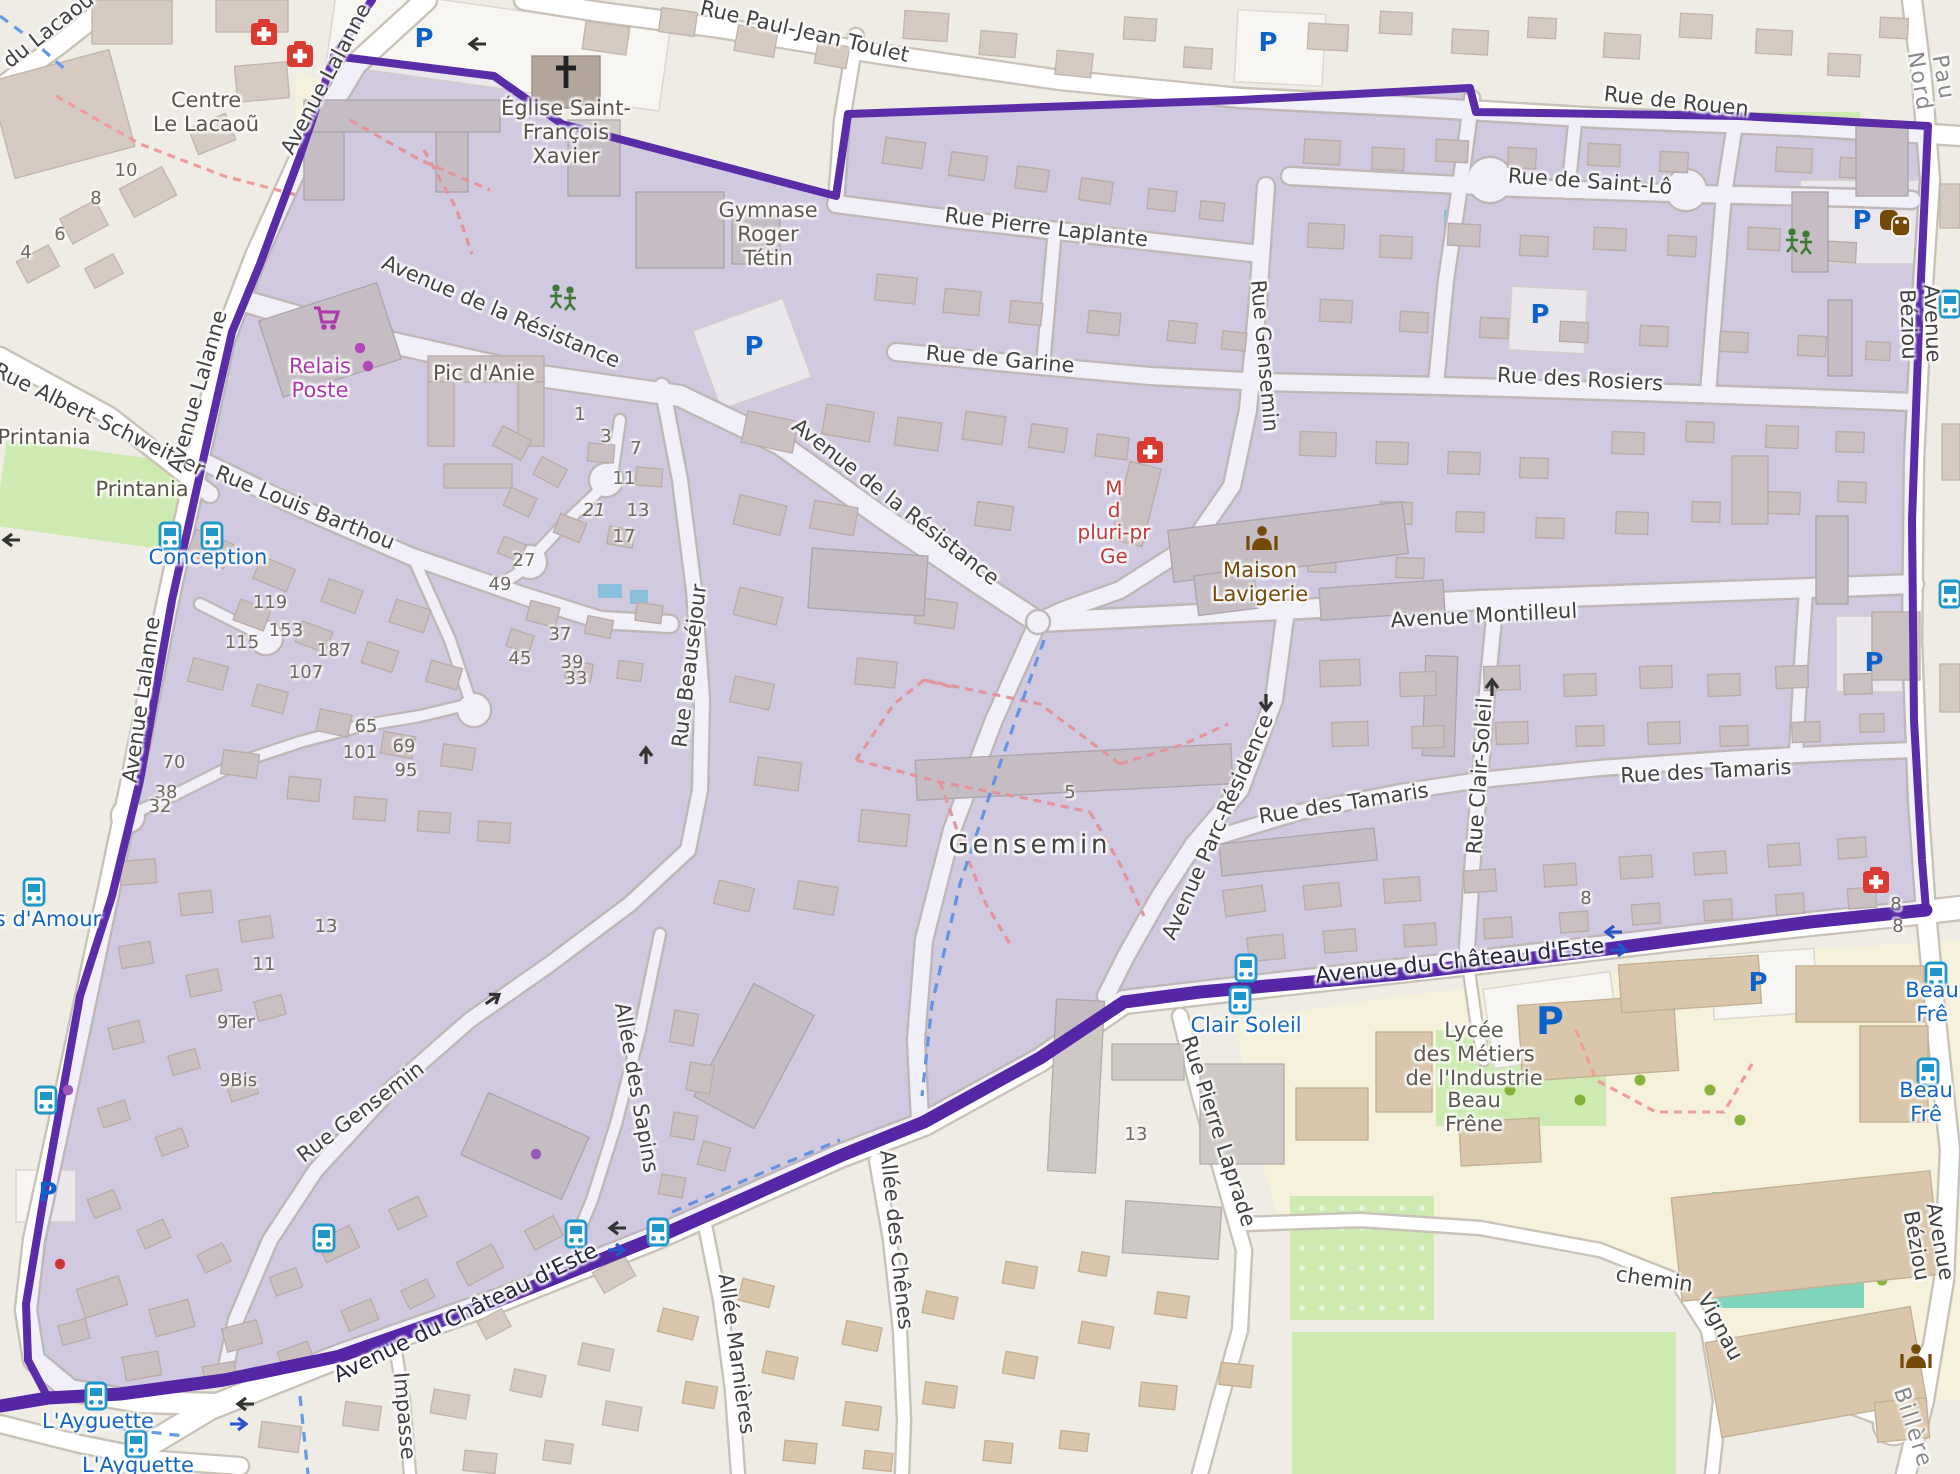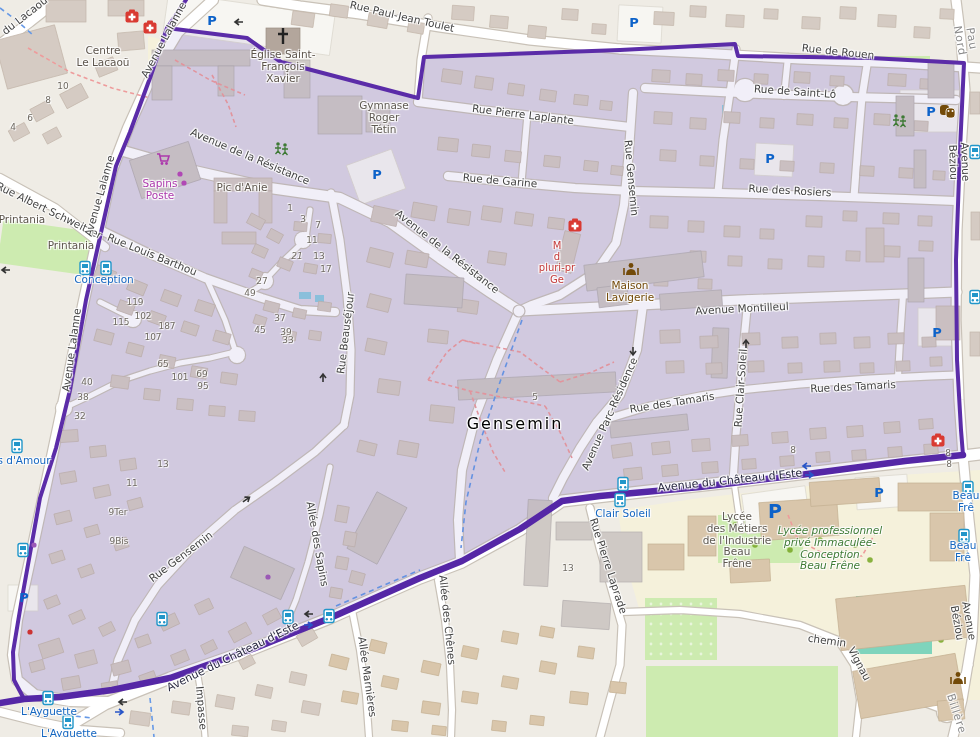--- a/index.html
+++ b/index.html
@@ -7,21 +7,21 @@
          font-family:"DejaVu Sans","Liberation Sans",sans-serif;}
   #map-svg{position:absolute;left:0;top:0;}
   #label-layer{position:absolute;left:0;top:0;width:980px;height:737px;pointer-events:none;}
   .lbl{position:absolute;white-space:pre-line;text-align:center;line-height:1.12;
        transform:translate(-50%,-50%);
        text-shadow:0 0 2px #fff,0 0 2px #fff,1px 1px 1px #fff,-1px -1px 1px #fff,1px -1px 1px #fff,-1px 1px 1px #fff;}
   .k-street{font-size:10.5px;color:#434343;}
   .k-route{font-size:11px;color:#26263e;font-weight:500;}
   .k-district{font-size:11px;color:#8a8a8a;letter-spacing:1px;}
   .k-place{font-size:10.5px;color:#5c544b;}
-  .k-area-big{font-size:16px;color:#000000;letter-spacing:2px;}
+  .k-area-big{font-size:13px;color:#404040;letter-spacing:2px;}
   .k-shop{font-size:10.5px;color:#ac39ac;}
   .k-community{font-size:10.5px;color:#734a08;}
   .k-school{font-size:10.5px;color:#5f5a52;}
   .k-school-private{font-size:10.5px;color:#3e7a35;font-style:italic;}
   .k-health{font-size:10px;color:#c43a3a;}
   .k-bus{font-size:10.5px;color:#1566c0;}
   .k-hn{font-size:9px;color:#6f6a62;text-shadow:0 0 2px #fff,1px 1px 1px #fff,-1px -1px 1px #fff;}
 </style>
 </head>
 <body>
@@ -757,73 +757,69 @@
       <div class="lbl k-place" style="left: 283px; top: 67px; transform: translate(-50%, -50%) rotate(0deg);">Église Saint-
 François
 Xavier</div>
       <div class="lbl k-school" style="left: 384px; top: 118px; transform: translate(-50%, -50%) rotate(0deg);">Gymnase
 Roger
 Tétin</div>
       <div class="lbl k-place" style="left: 242px; top: 188px; transform: translate(-50%, -50%) rotate(0deg);">Pic d'Anie</div>
       <div class="lbl k-place" style="left: 22px; top: 220px; transform: translate(-50%, -50%) rotate(0deg);">Printania</div>
       <div class="lbl k-place" style="left: 71px; top: 246px; transform: translate(-50%, -50%) rotate(0deg);">Printania</div>
       <div class="lbl k-area-big" style="left: 515px; top: 424px; transform: translate(-50%, -50%) rotate(0deg);">Gensemin</div>
-      <div class="lbl k-shop" style="left: 160px; top: 190px; transform: translate(-50%, -50%) rotate(0deg);">Sapins
+      <div class="lbl k-shop" style="left: 160px; top: 190px; transform: translate(-50%, -50%) rotate(0deg);">Relais
 Poste</div>
       <div class="lbl k-community" style="left: 630px; top: 292px; transform: translate(-50%, -50%) rotate(0deg);">Maison
 Lavigerie</div>
       <div class="lbl k-health" style="left: 557px; top: 262px; transform: translate(-50%, -50%) rotate(0deg);">M
 d
 pluri-pr
 Ge</div>
       <div class="lbl k-school" style="left: 737px; top: 540px; transform: translate(-50%, -50%) rotate(0deg);">Lycée
 des Métiers
 de l'Industrie
 Beau
 Frêne</div>
-      <div class="lbl k-school-private" style="left: 830px; top: 548px; transform: translate(-50%, -50%) rotate(0deg);">Lycée professionnel
-privé Immaculée-
-Conception
-Beau Frêne</div>
       <div class="lbl k-bus" style="left: 104px; top: 280px; transform: translate(-50%, -50%) rotate(0deg);">Conception</div>
       <div class="lbl k-bus" style="left: 24px; top: 461px; transform: translate(-50%, -50%) rotate(0deg);">s d'Amour</div>
       <div class="lbl k-bus" style="left: 623px; top: 514px; transform: translate(-50%, -50%) rotate(0deg);">Clair Soleil</div>
       <div class="lbl k-bus" style="left: 966px; top: 502px; transform: translate(-50%, -50%) rotate(0deg);">Beau Frê</div>
       <div class="lbl k-bus" style="left: 963px; top: 552px; transform: translate(-50%, -50%) rotate(0deg);">Beau Frê</div>
       <div class="lbl k-bus" style="left: 49px; top: 712px; transform: translate(-50%, -50%) rotate(0deg);">L'Ayguette</div>
       <div class="lbl k-bus" style="left: 69px; top: 734px; transform: translate(-50%, -50%) rotate(0deg);">L'Ayguette</div>
       <div class="lbl k-hn" style="left: 63px; top: 86px; transform: translate(-50%, -50%) rotate(0deg);">10</div>
       <div class="lbl k-hn" style="left: 48px; top: 100px; transform: translate(-50%, -50%) rotate(0deg);">8</div>
       <div class="lbl k-hn" style="left: 30px; top: 118px; transform: translate(-50%, -50%) rotate(0deg);">6</div>
       <div class="lbl k-hn" style="left: 13px; top: 127px; transform: translate(-50%, -50%) rotate(0deg);">4</div>
       <div class="lbl k-hn" style="left: 290px; top: 208px; transform: translate(-50%, -50%) rotate(0deg);">1</div>
       <div class="lbl k-hn" style="left: 303px; top: 219px; transform: translate(-50%, -50%) rotate(0deg);">3</div>
       <div class="lbl k-hn" style="left: 318px; top: 225px; transform: translate(-50%, -50%) rotate(0deg);">7</div>
       <div class="lbl k-hn" style="left: 312px; top: 240px; transform: translate(-50%, -50%) rotate(0deg);">11</div>
       <div class="lbl k-hn" style="left: 297px; top: 256px; transform: translate(-50%, -50%) rotate(0deg); font-style: italic;">21</div>
       <div class="lbl k-hn" style="left: 319px; top: 256px; transform: translate(-50%, -50%) rotate(0deg);">13</div>
-      <div class="lbl k-hn" style="left: 312px; top: 269px; transform: translate(-50%, -50%) rotate(0deg); margin-left: 14px;">17</div>
+      <div class="lbl k-hn" style="left: 312px; top: 269px; transform: translate(-50%, -50%) rotate(0deg);">17</div>
       <div class="lbl k-hn" style="left: 262px; top: 281px; transform: translate(-50%, -50%) rotate(0deg);">27</div>
       <div class="lbl k-hn" style="left: 250px; top: 293px; transform: translate(-50%, -50%) rotate(0deg);">49</div>
       <div class="lbl k-hn" style="left: 288px; top: 297px; transform: translate(-50%, -50%) rotate(0deg); margin-top: 43px;">33</div>
       <div class="lbl k-hn" style="left: 280px; top: 318px; transform: translate(-50%, -50%) rotate(0deg);">37</div>
       <div class="lbl k-hn" style="left: 260px; top: 330px; transform: translate(-50%, -50%) rotate(0deg);">45</div>
       <div class="lbl k-hn" style="left: 286px; top: 332px; transform: translate(-50%, -50%) rotate(0deg);">39</div>
       <div class="lbl k-hn" style="left: 135px; top: 302px; transform: translate(-50%, -50%) rotate(0deg);">119</div>
       <div class="lbl k-hn" style="left: 121px; top: 322px; transform: translate(-50%, -50%) rotate(0deg);">115</div>
-      <div class="lbl k-hn" style="left: 143px; top: 316px; transform: translate(-50%, -50%) rotate(0deg);">102</div>
+      <div class="lbl k-hn" style="left: 143px; top: 316px; transform: translate(-50%, -50%) rotate(0deg);">153</div>
       <div class="lbl k-hn" style="left: 167px; top: 326px; transform: translate(-50%, -50%) rotate(0deg);">187</div>
       <div class="lbl k-hn" style="left: 153px; top: 337px; transform: translate(-50%, -50%) rotate(0deg); text-align: right;">107</div>
-      <div class="lbl k-hn" style="left: 163px; top: 364px; transform: translate(-50%, -50%) rotate(0deg);">65</div>
+      <div class="lbl k-hn" style="left: 183px; top: 364px; transform: translate(-50%, -50%) rotate(0deg);">65</div>
       <div class="lbl k-hn" style="left: 180px; top: 377px; transform: translate(-50%, -50%) rotate(0deg);">101</div>
       <div class="lbl k-hn" style="left: 202px; top: 374px; transform: translate(-50%, -50%) rotate(0deg);">69</div>
       <div class="lbl k-hn" style="left: 203px; top: 386px; transform: translate(-50%, -50%) rotate(0deg);">95</div>
-      <div class="lbl k-hn" style="left: 87px; top: 382px; transform: translate(-50%, -50%) rotate(0deg);">40</div>
+      <div class="lbl k-hn" style="left: 87px; top: 382px; transform: translate(-50%, -50%) rotate(0deg);">70</div>
       <div class="lbl k-hn" style="left: 83px; top: 397px; transform: translate(-50%, -50%) rotate(0deg);">38</div>
-      <div class="lbl k-hn" style="left: 74px; top: 416px; transform: translate(-50%, -50%) rotate(0deg); padding-left: 12px;">32</div>
+      <div class="lbl k-hn" style="left: 74px; top: 404px; transform: translate(-50%, -50%) rotate(0deg); padding-left: 12px;">32</div>
       <div class="lbl k-hn" style="left: 163px; top: 464px; transform: translate(-50%, -50%) rotate(0deg);">13</div>
       <div class="lbl k-hn" style="left: 132px; top: 483px; transform: translate(-50%, -50%) rotate(0deg);">11</div>
       <div class="lbl k-hn" style="left: 118px; top: 512px; transform: translate(-50%, -50%) rotate(0deg);">9Ter</div>
       <div class="lbl k-hn" style="left: 119px; top: 541px; transform: translate(-50%, -50%) rotate(0deg);">9Bis</div>
       <div class="lbl k-hn" style="left: 535px; top: 397px; transform: translate(-50%, -50%) rotate(0deg);">5</div>
       <div class="lbl k-hn" style="left: 793px; top: 450px; transform: translate(-50%, -50%) rotate(0deg);">8</div>
       <div class="lbl k-hn" style="left: 948px; top: 453px; transform: translate(-50%, -50%) rotate(0deg);">8</div>
       <div class="lbl k-hn" style="left: 949px; top: 464px; transform: translate(-50%, -50%) rotate(0deg);">8</div>
       <div class="lbl k-hn" style="left: 568px; top: 568px; transform: translate(-50%, -50%) rotate(0deg);">13</div>
     </div>

